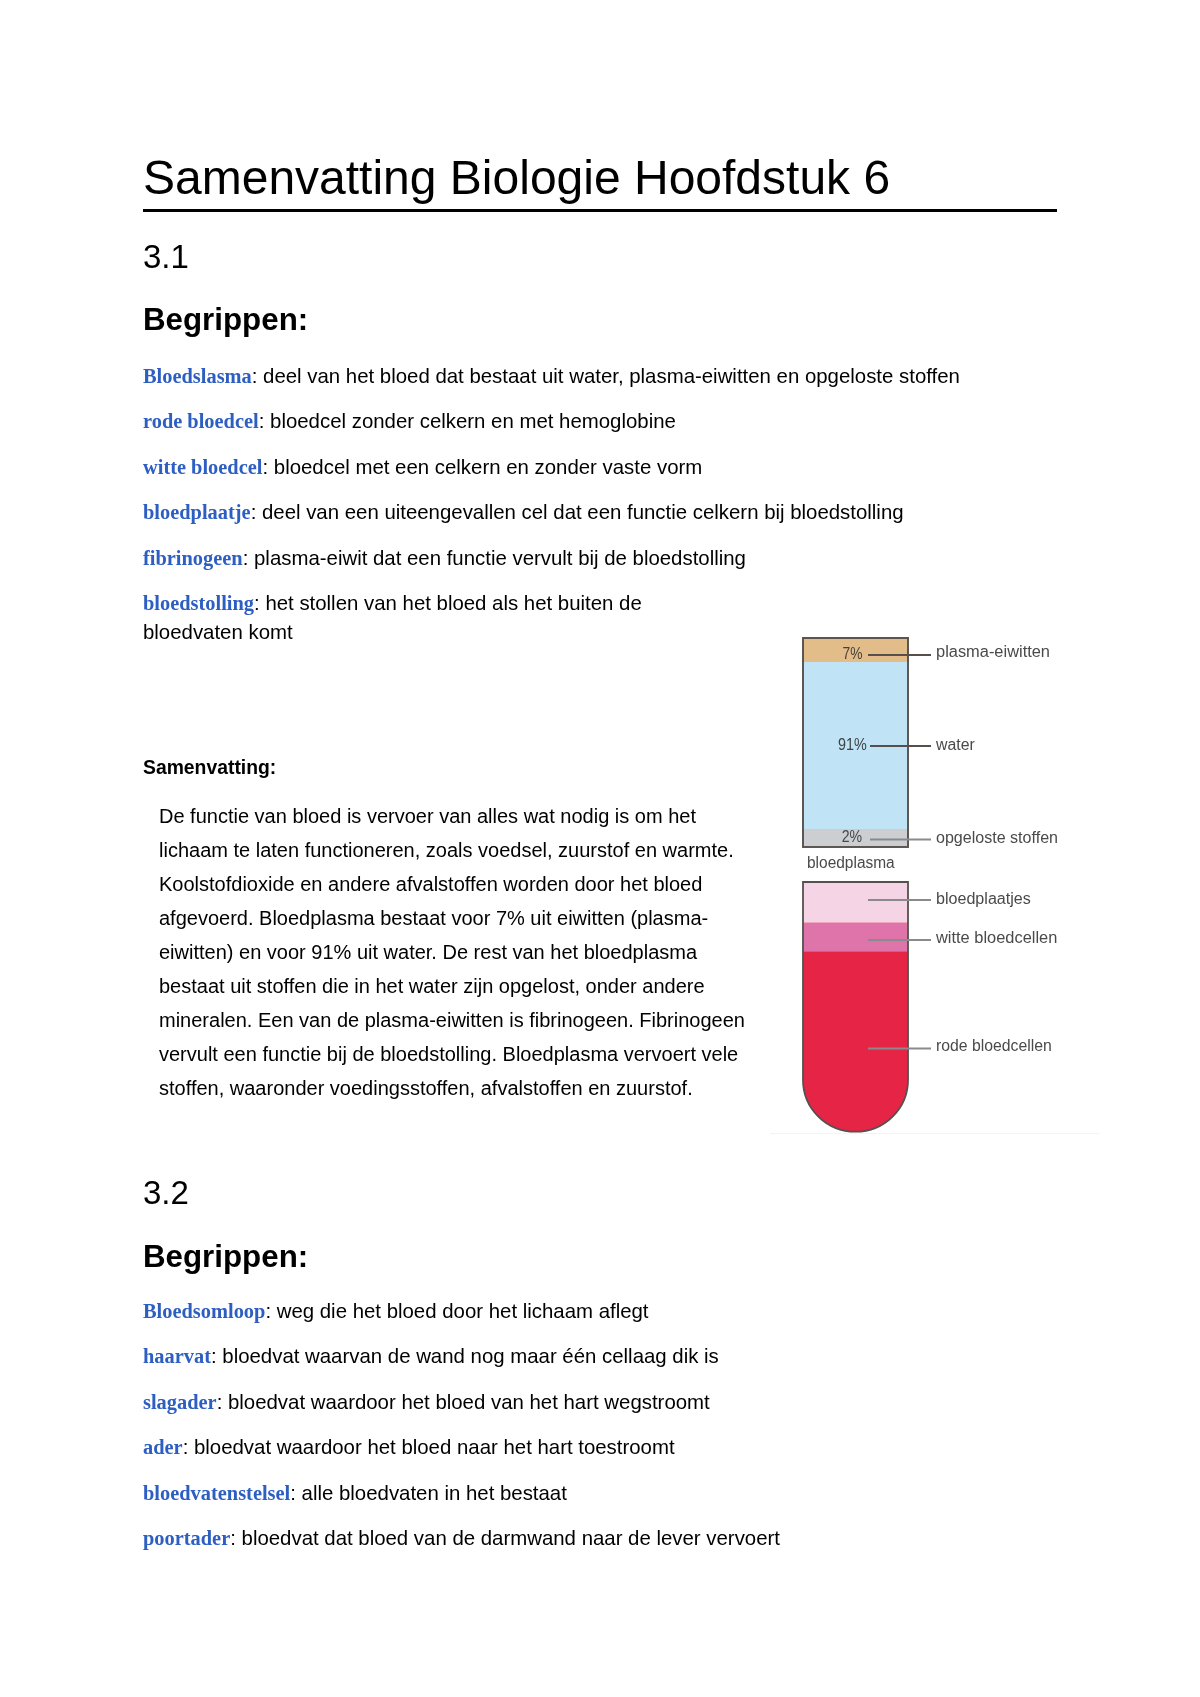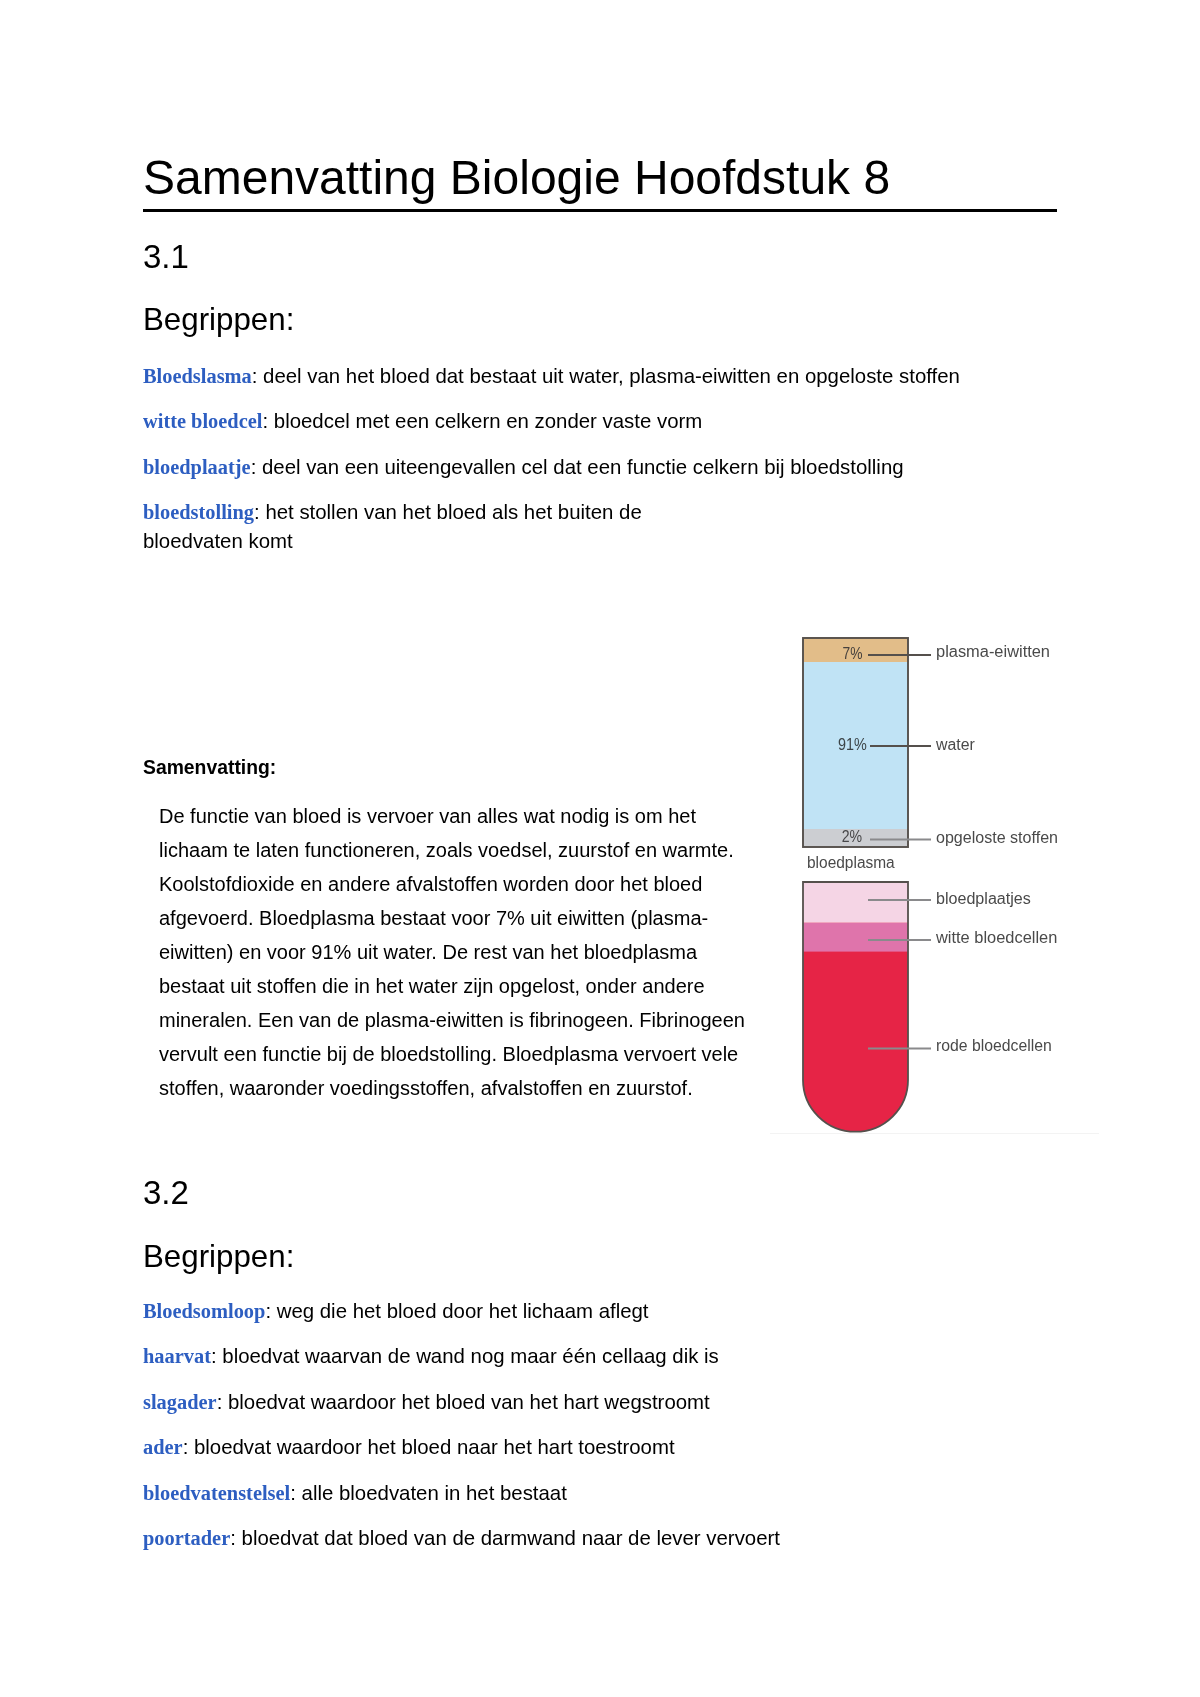--- a/index.html
+++ b/index.html
@@ -19,21 +19,21 @@
   }
   .title-rule {
     position:absolute; left:143px; top:209px; width:914px; height:3px; background:#000;
   }
   .section-num {
     position:absolute; left:143px;
     font-size:33px; font-weight:400; line-height:1.0;
   }
   .sub-head {
     position:absolute; left:143px;
-    font-size:31.3px; font-weight:400; line-height:1.0;
+    font-size:31.3px; font-weight:700; line-height:1.0;
   }
   .term-list { position:absolute; left:143px; }
   .term-line {
     font-size:20.4px; line-height:29.2px; margin:0 0 16.2px 0; color:#000;
   }
   .term { color:#2D5EC1; font-weight:700;font-family:Liberation Serif, serif; }
 
   .summary-head {
     position:absolute; left:143px;
     font-size:20.8px; font-weight:700; line-height:1.0;
@@ -45,30 +45,32 @@
   }
 
   
   .figure { position:absolute; }
   .fig-rule { position:absolute; height:1px; background:#f3f3f3; }
 </style>
 </head>
 <body>
 
 <div class="page">
-  <div class="doc-title">Samenvatting Biologie Hoofdstuk 8</div>
+  <div class="doc-title">Samenvatting Biologie Hoofdstuk 6</div>
   <div class="title-rule"></div>
 
   <div class="section-num" style="top:240px">3.1</div>
   <div class="sub-head" style="top:303.5px">Begrippen:</div>
 
   <div class="term-list" style="top:362px; width:914px">
     <p class="term-line"><span class="term">Bloedslasma</span><span>: deel van het bloed dat bestaat uit water, plasma-eiwitten en opgeloste stoffen</span></p>
+    <p class="term-line"><span class="term">rode bloedcel</span><span>: bloedcel zonder celkern en met hemoglobine</span></p>
     <p class="term-line"><span class="term">witte bloedcel</span><span>: bloedcel met een celkern en zonder vaste vorm</span></p>
     <p class="term-line"><span class="term">bloedplaatje</span><span>: deel van een uiteengevallen cel dat een functie celkern bij bloedstolling</span></p>
+    <p class="term-line"><span class="term">fibrinogeen</span><span>: plasma-eiwit dat een functie vervult bij de bloedstolling</span></p>
     <p class="term-line" style="width:560px"><span class="term">bloedstolling</span><span>: het stollen van het bloed als het buiten de bloedvaten komt</span></p>
   </div>
 
   <div class="summary-head" style="top:757.2px">Samenvatting:</div>
   <div class="summary-body" style="top:799px">De functie van bloed is vervoer van alles wat nodig is om het lichaam te laten functioneren, zoals voedsel, zuurstof en warmte. Koolstofdioxide en andere afvalstoffen worden door het bloed afgevoerd. Bloedplasma bestaat voor 7% uit eiwitten (plasma-eiwitten) en voor 91% uit water. De rest van het bloedplasma bestaat uit stoffen die in het water zijn opgelost, onder andere mineralen. Een van de plasma-eiwitten is fibrinogeen. Fibrinogeen vervult een functie bij de bloedstolling. Bloedplasma vervoert vele stoffen, waaronder voedingsstoffen, afvalstoffen en zuurstof.</div>
 
   <div class="section-num" style="top:1176px">3.2</div>
   <div class="sub-head" style="top:1240.5px">Begrippen:</div>
 
   <div class="term-list" style="top:1297px; width:914px">

